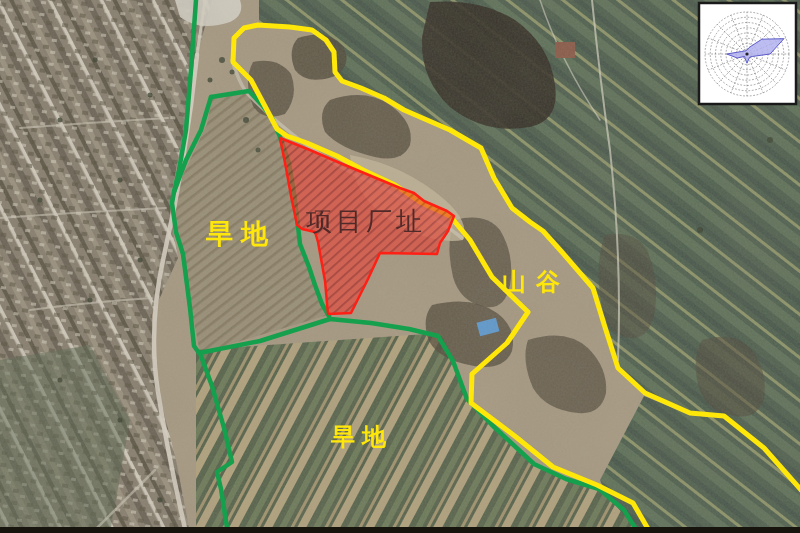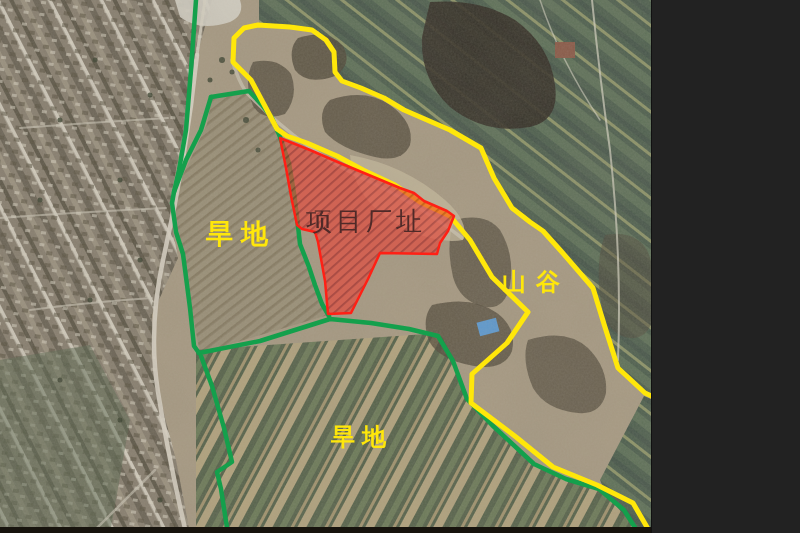--- a/index.html
+++ b/index.html
@@ -1,16 +1,16 @@
 <!DOCTYPE html>
 <html><head>
 <meta charset="utf-8">
 <style>
   html,body{margin:0;padding:0;background:#222;}
-  .stage{position:relative;width:651px;height:533px;overflow:hidden;background:#d946ef;
+  .stage{position:relative;width:800px;height:533px;overflow:hidden;background:#d946ef;
          font-family:"Liberation Sans","DejaVu Sans",sans-serif;outline:1px solid #111;}
   svg{display:block}
   .lbl{font-family:"DejaVu Sans","Liberation Sans",sans-serif;font-weight:bold;}
   .lbl-site{font-family:"DejaVu Serif","Liberation Serif",serif;font-weight:normal;}
 </style>
 </head>
 <body>
 
 <div class="stage">
 <svg width="800" height="533" viewBox="0 0 800 533">

